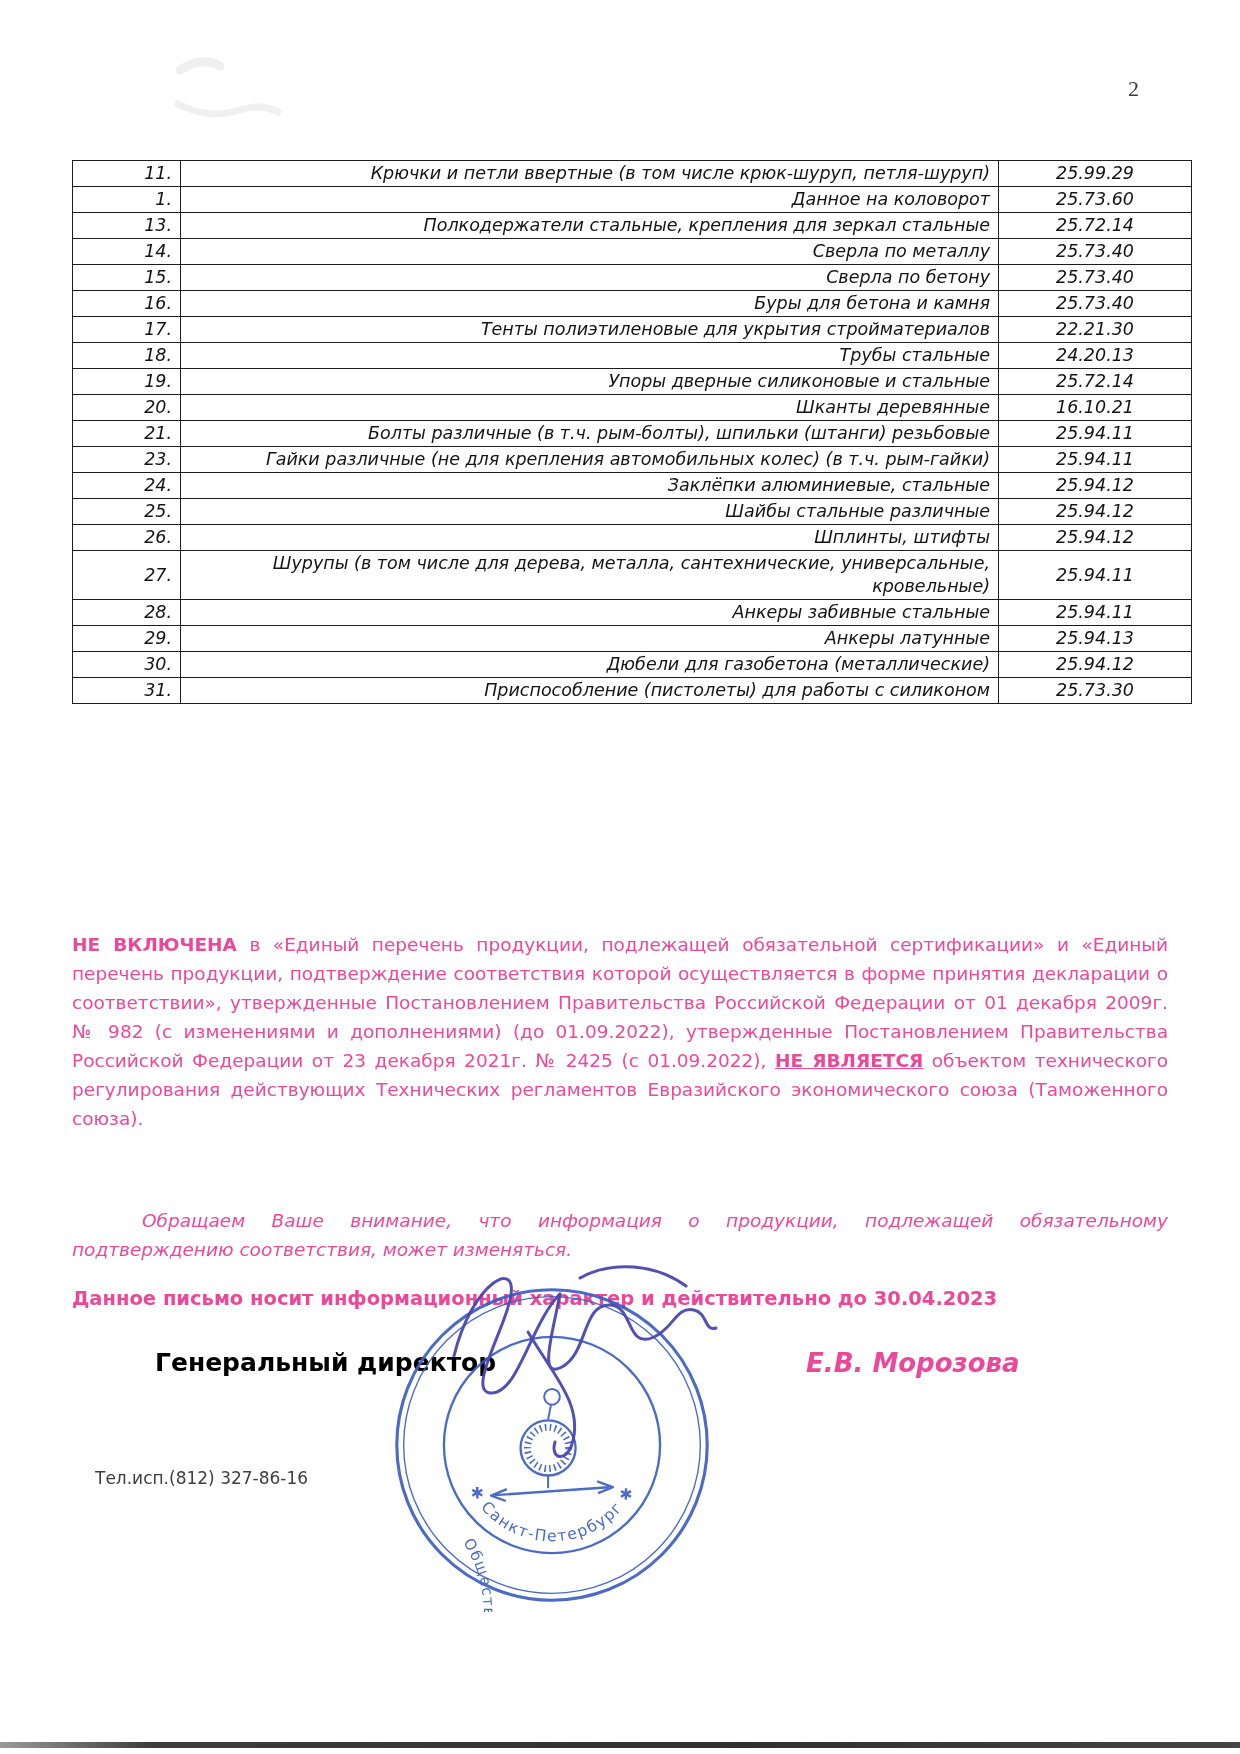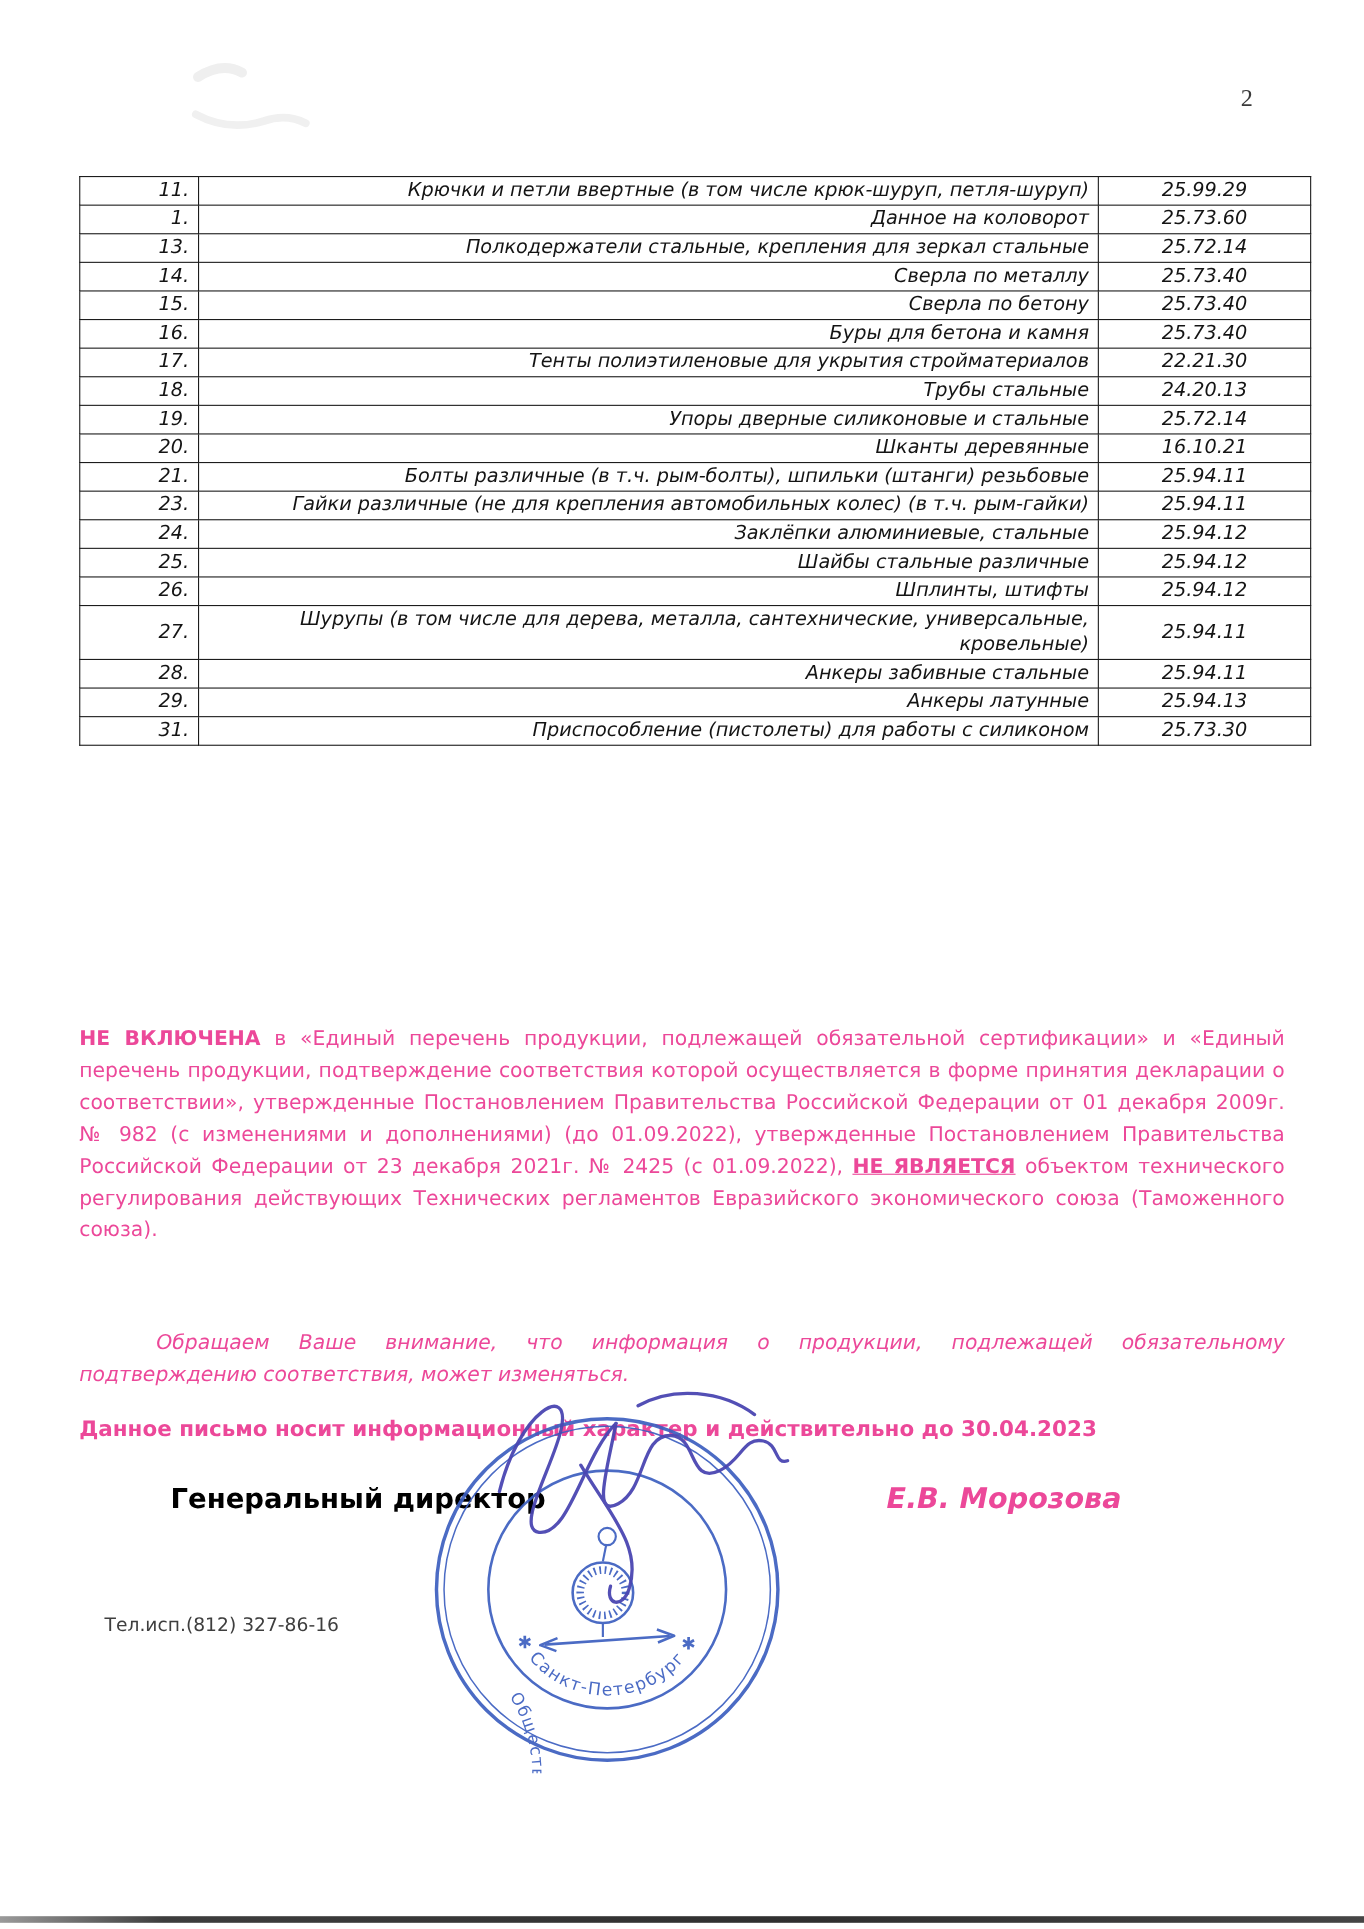--- a/index.html
+++ b/index.html
@@ -193,20 +193,25 @@
           <td class="c-name">Анкеры забивные стальные</td>
           <td class="c-code">25.94.11</td>
         </tr>
 
         <tr>
           <td class="c-num">29.</td>
           <td class="c-name">Анкеры латунные</td>
           <td class="c-code">25.94.13</td>
         </tr>
 
+        <tr>
+          <td class="c-num">30.</td>
+          <td class="c-name">Дюбели для газобетона (металлические)</td>
+          <td class="c-code">25.94.12</td>
+        </tr>
 
         <tr>
           <td class="c-num">31.</td>
           <td class="c-name">Приспособление (пистолеты) для работы с силиконом</td>
           <td class="c-code">25.73.30</td>
         </tr>
 
 
     </tbody>
   </table>

